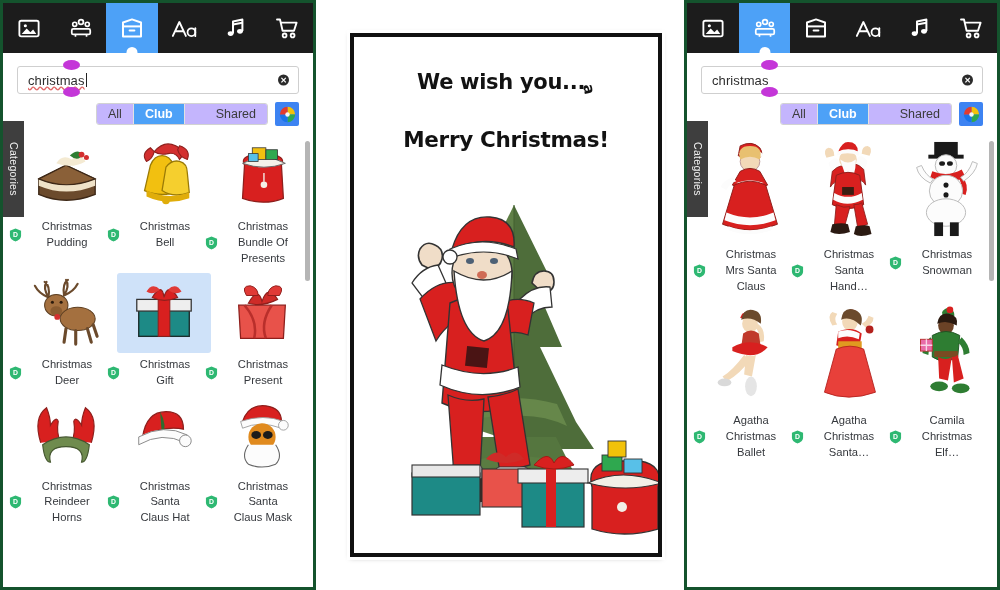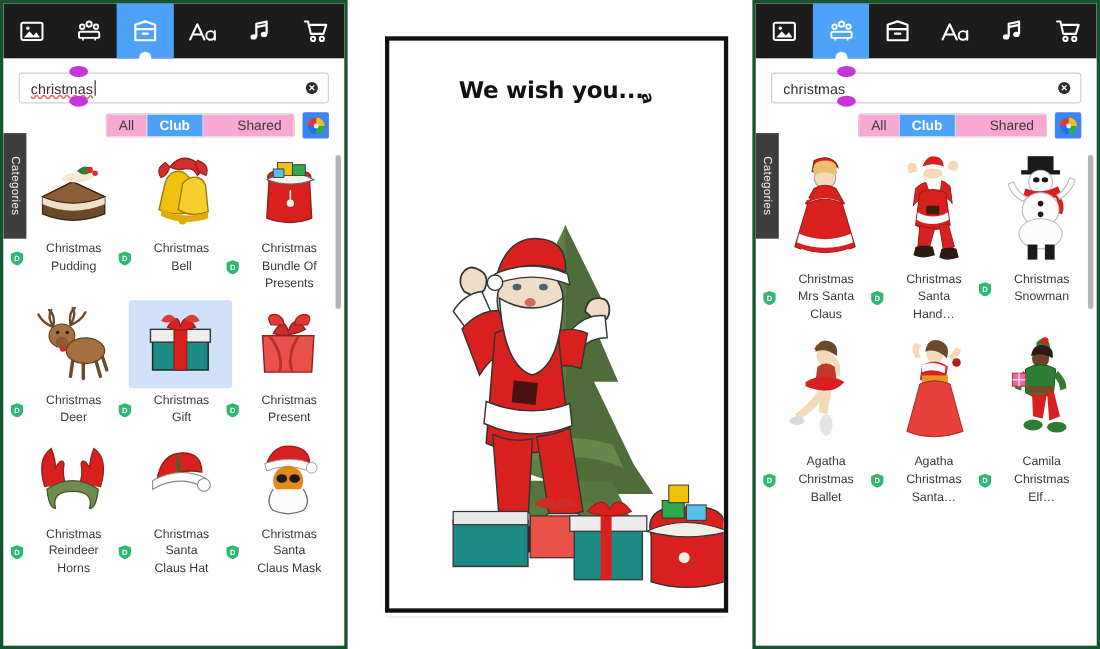--- a/index.html
+++ b/index.html
@@ -39,21 +39,21 @@
   .caret{width:1px;height:14px;background:#222;margin-left:1px;}
   .clear-icon{
     position:absolute;right:9px;top:50%;transform:translateY(-50%);
     width:11px;height:11px;border-radius:50%;background:#2b2b2b;color:#fff;
     font-size:8px;line-height:11px;text-align:center;cursor:pointer;font-weight:bold;
   }
   .sel-handle{position:absolute;width:17px;height:10px;border-radius:50%;background:#c436d8;z-index:6;}
 
   .filter-row{display:flex;justify-content:flex-end;align-items:center;padding:8px 14px 0 14px;gap:0;}
   .pill-group{display:flex;border:1px solid #d2d2d2;border-radius:3px;overflow:hidden;background:#fff;}
-  .pill{padding:3px 11px;font-size:12.5px;color:#3b3b3b;cursor:pointer;border-right:1px solid #e2e2e2;background:#f9a8d4;}
+  .pill{padding:3px 11px;font-size:12.5px;color:#3b3b3b;cursor:pointer;border-right:1px solid #e2e2e2;background:#c4b5fd;}
   .pill:last-child{border-right:none;padding-left:31px;}
   .pill.active{background:#4da1f7;color:#fff;font-weight:600;}
   .color-btn{
     width:24px;height:24px;margin-left:7px;background:#3d83f2;border-radius:2px;
     display:flex;align-items:center;justify-content:center;cursor:pointer;
   }
 
   .cat-tab{
     position:absolute;left:0;top:118px;width:21px;height:96px;background:#3e3e3e;z-index:5;
     display:flex;align-items:center;justify-content:center;cursor:pointer;
@@ -333,20 +333,21 @@
       </div>
     <div class="vscroll"></div>
   </div>
 </div>
 
 <div class="panel" id="canvas-panel">
   <div class="canvas-inner">
     <div class="card-line1">
       <span>We wish you...</span><span class="rot-a">a</span>
     </div>
+    <div class="card-line2">Merry Christmas!</div>
     <div class="scene">
       <svg viewBox="0 0 312 370" width="312" height="370">
 
         <g>
           <path d="M160 18 L122 95 L140 95 L112 160 L134 160 L100 235 L145 250 L160 250 Z" fill="#5f7f46"></path>
           <path d="M160 18 L198 95 L180 95 L208 160 L186 160 L222 235 L240 262 L160 262 Z" fill="#4e6d3a"></path>
           <path d="M118 250 L202 250 L222 290 L98 290 Z" fill="#55763f"></path>
           <path d="M160 18 L160 290" stroke="#43612f" stroke-width="2" opacity=".5"></path>
           <path d="M108 237 q25 -10 52 -8 q28 -2 53 10 l-10 -22 q-43 -12 -86 0 Z" fill="#66874a"></path>
           <path d="M96 292 q32 -14 64 -12 q34 -2 66 14 l-12 -18 q-54 -14 -106 0 Z" fill="#5a7c42"></path>

